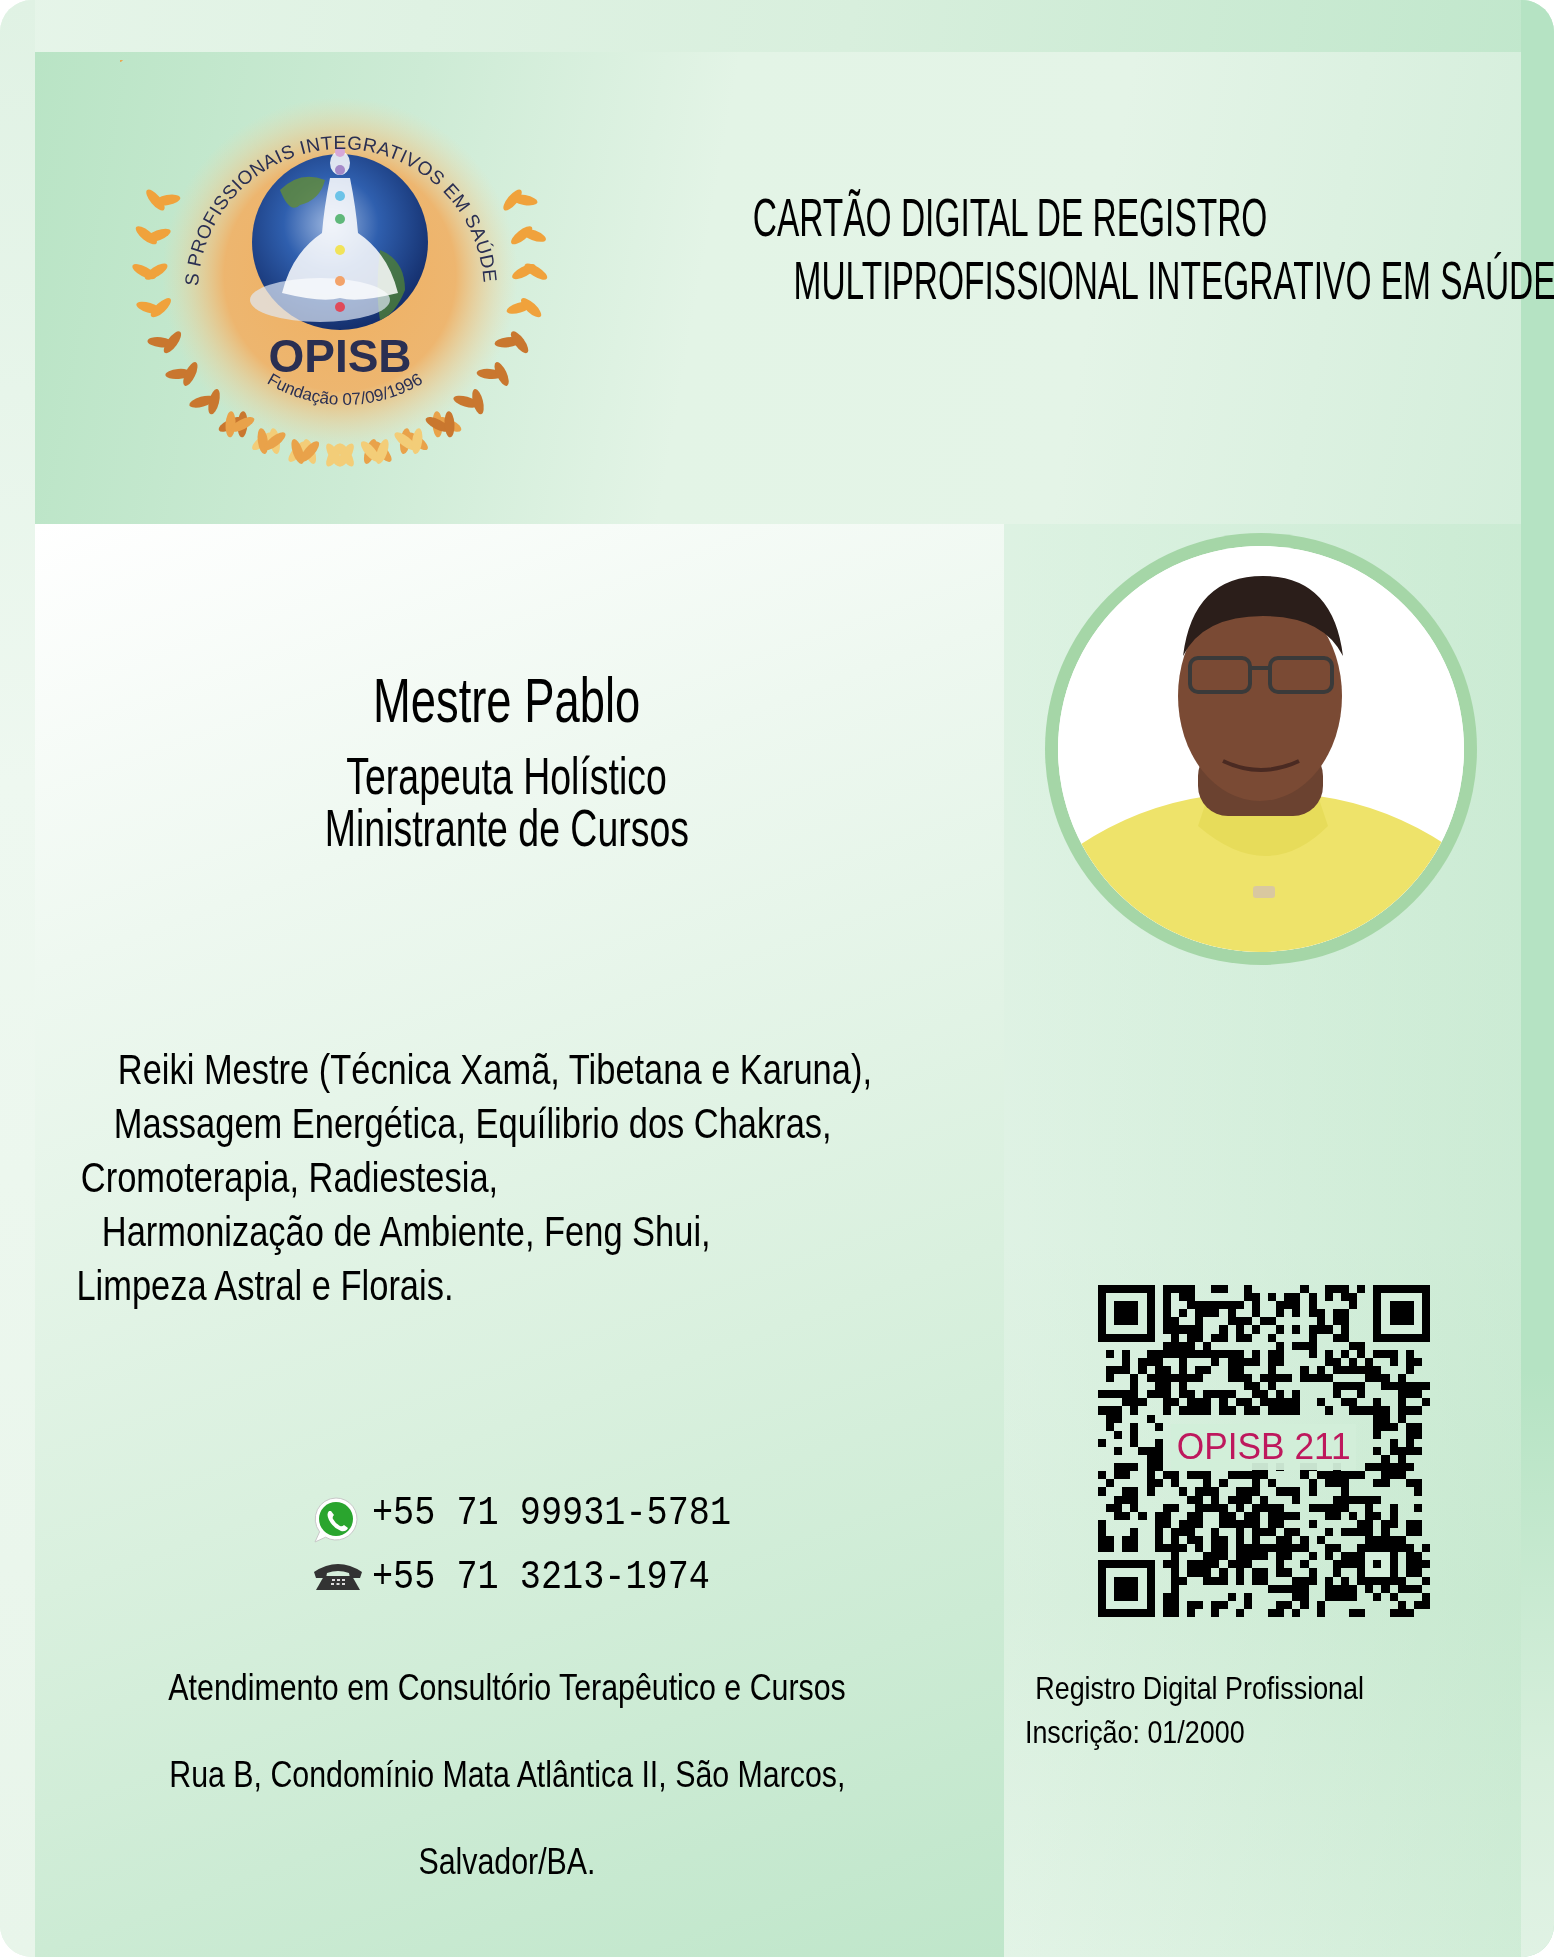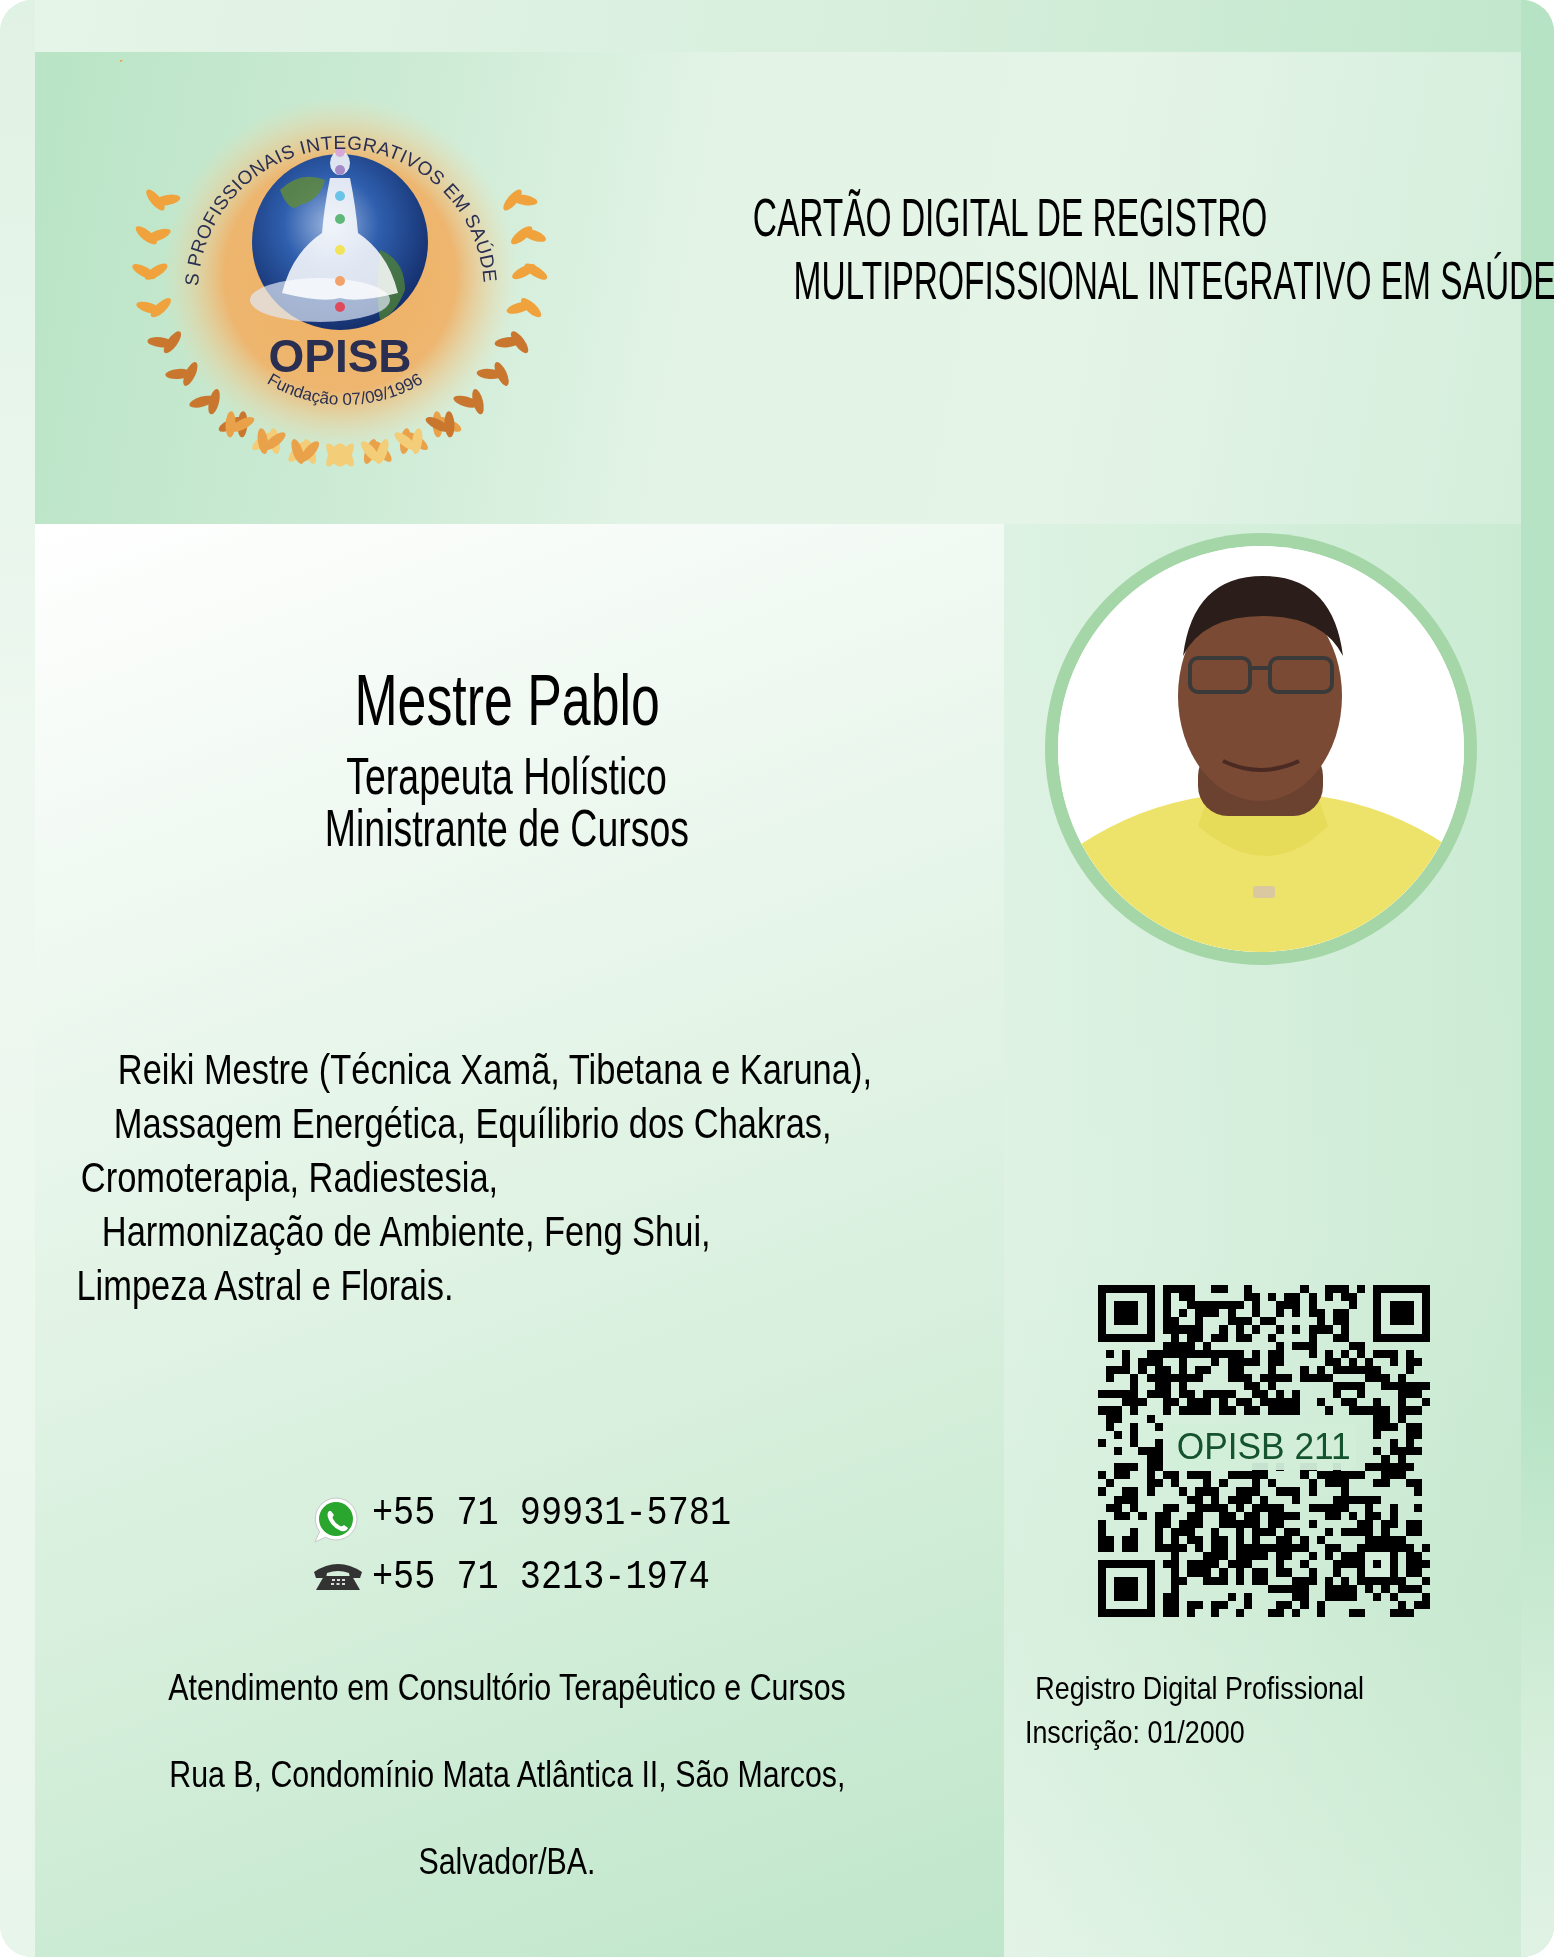--- a/index.html
+++ b/index.html
@@ -18,40 +18,40 @@
 
   .logo{position:absolute;left:120px;top:60px;width:440px;height:420px;}
   .url{position:absolute;left:72px;top:474px;font-size:30px;letter-spacing:-0.3px;white-space:nowrap;color:#111;}
   .url span{display:inline-block;transform:scaleX(0.86);transform-origin:left center;}
 
   .title{position:absolute;left:560px;top:186px;width:900px;text-align:center;}
   .title .line{height:63px;line-height:63px;font-size:54px;white-space:nowrap;}
   .cond{display:inline-block;transform-origin:center center;}
 
   .name-block{position:absolute;left:107px;top:650px;width:800px;text-align:center;}
-  .name{font-size:72px;height:100px;line-height:100px;white-space:nowrap;}
+  .name{font-size:63px;height:100px;line-height:100px;white-space:nowrap;}
   .role{font-size:52px;height:52px;line-height:52px;white-space:nowrap;}
 
   .photo-ring{position:absolute;left:1045px;top:533px;width:432px;height:432px;border-radius:50%;background:#a5d6a7;}
   .photo{position:absolute;left:13px;top:13px;width:406px;height:406px;border-radius:50%;background:#ffffff;overflow:hidden;}
 
   .skills{position:absolute;left:35px;top:1012px;width:944px;text-align:left;margin-top:31px;}
   .skills .line{font-size:42px;height:54px;line-height:54px;white-space:nowrap;}
 
   .contacts{position:absolute;left:300px;top:1486px;width:460px;font-family:Liberation Mono, monospace;}
   .contact{position:relative;height:68px;}
   .contact .icon{position:absolute;left:12px;}
   .contact .num{position:absolute;left:72px;font-size:40px;white-space:nowrap;}
   .contact .num span{display:inline-block;transform:scaleX(0.88);transform-origin:left center;}
 
   .address{position:absolute;left:35px;top:1626px;width:944px;text-align:center;}
   .address .line{font-size:37px;height:51px;line-height:51px;white-space:nowrap;margin-top:36px;}
 
   .qr{position:absolute;left:1098px;top:1285px;width:332px;height:332px;}
-  .qr-label{position:absolute;left:1098px;top:1424px;width:332px;text-align:center;font-size:36px;line-height:46px;color:#14532d;font-weight:bold;}
+  .qr-label{position:absolute;left:1098px;top:1424px;width:332px;text-align:center;font-size:36px;line-height:46px;color:#be185d;font-weight:bold;}
   .qr-label span{display:inline-block;padding:0 6px;background:rgba(210,238,217,0.95);font-weight:normal;transform:scaleX(0.98);}
 
   .reg{position:absolute;left:1004px;top:1648px;width:517px;text-align:left;margin-top:18px;}
   .reg .line{font-size:32px;height:44px;line-height:44px;white-space:nowrap;}
 </style>
 </head>
 <body>
 
 <div class="card">
   <div class="card-left-strip"></div>

